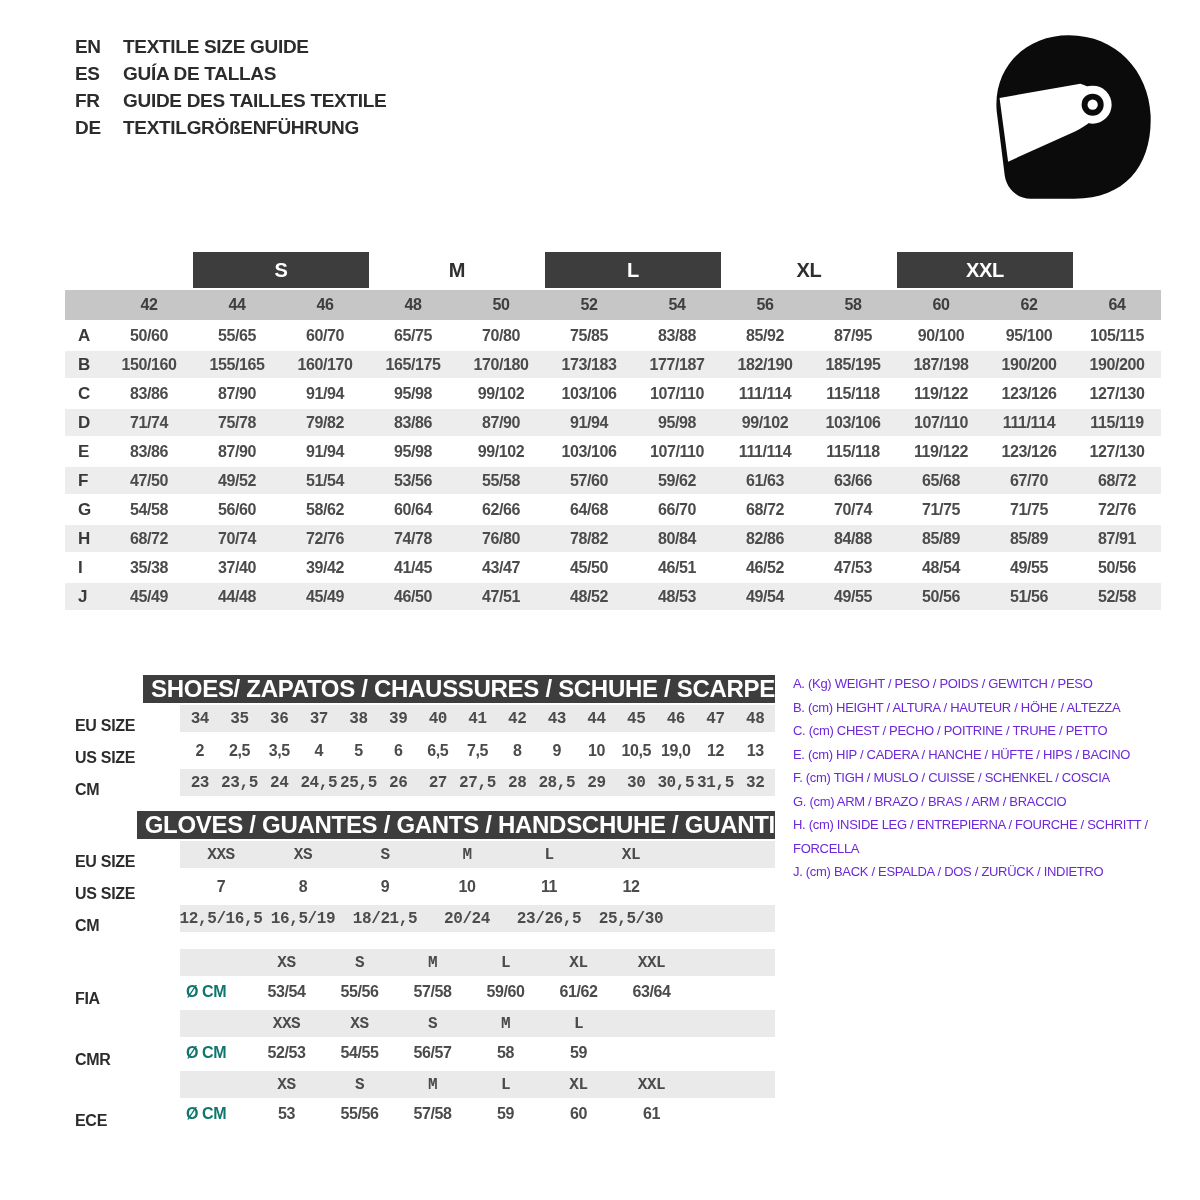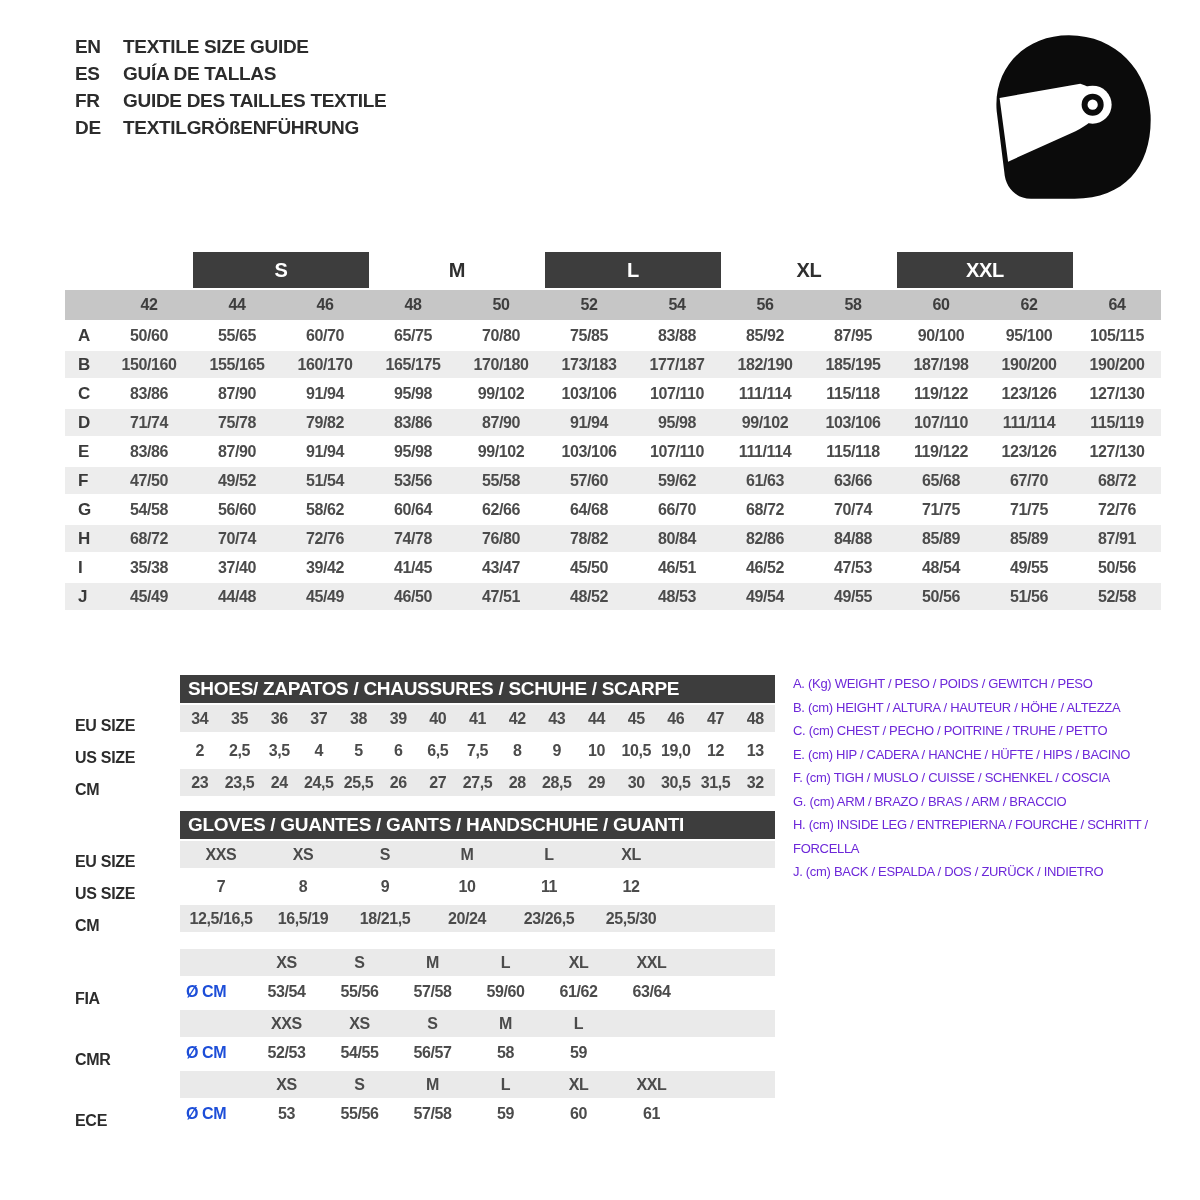--- a/index.html
+++ b/index.html
@@ -33,30 +33,30 @@
              font-weight:bold; font-size:16px; color:#4b4b4b; letter-spacing:-0.4px; white-space:nowrap; }
 
   
   .sub-tables { position:absolute; left:65px; top:675px; width:710px; }
   .sub-table { margin-bottom:12px; }
   .sub-table.helmet-gap { margin-top:14px; }
   .sub-row { display:flex; margin-bottom:2px; }
   .sub-label { width:115px; display:flex; align-items:center; padding-left:10px;
                font-weight:bold; font-size:16px; color:#2c2c2c; letter-spacing:-0.3px;margin-top:12px; }
   .sub-header { flex:1; height:28px; background:#3d3d3d; color:#fff; display:flex;
-                align-items:center; padding-left:8px; font-weight:bold; font-size:19px;
+                align-items:center; padding-left:8px; font-weight:bold; font-size:24px;
                 letter-spacing:-0.3px; white-space:nowrap; }
   .band { flex:1; display:grid; height:27px; }
-  .band.banded { background:#eaeaea; }
+  .band.banded { background:#eaeaea;font-family:Liberation Mono, monospace; }
   .shoes-grid  { grid-template-columns:repeat(15,1fr); }
   .gloves-grid { grid-template-columns:repeat(6,82px) 1fr; }
   .helmet-grid { grid-template-columns:70px repeat(6,73px) 1fr; }
   .sub-cell { display:flex; align-items:center; justify-content:center;
               font-weight:bold; font-size:16px; color:#4b4b4b; letter-spacing:-0.4px; white-space:nowrap; }
-  .sub-cell.unit { justify-content:flex-start; padding-left:6px; color:#1d4ed8; }
+  .sub-cell.unit { justify-content:flex-start; padding-left:6px; color:#0f766e; }
 
   
   .legend { position:absolute; left:793px; top:672px; width:404px; }
   .legend-item { font-weight:normal; font-size:13px; line-height:23.5px; color:#6d28d9;
                  letter-spacing:-0.3px; }
 </style>
 </head>
 <body>
 
 <div class="page">

